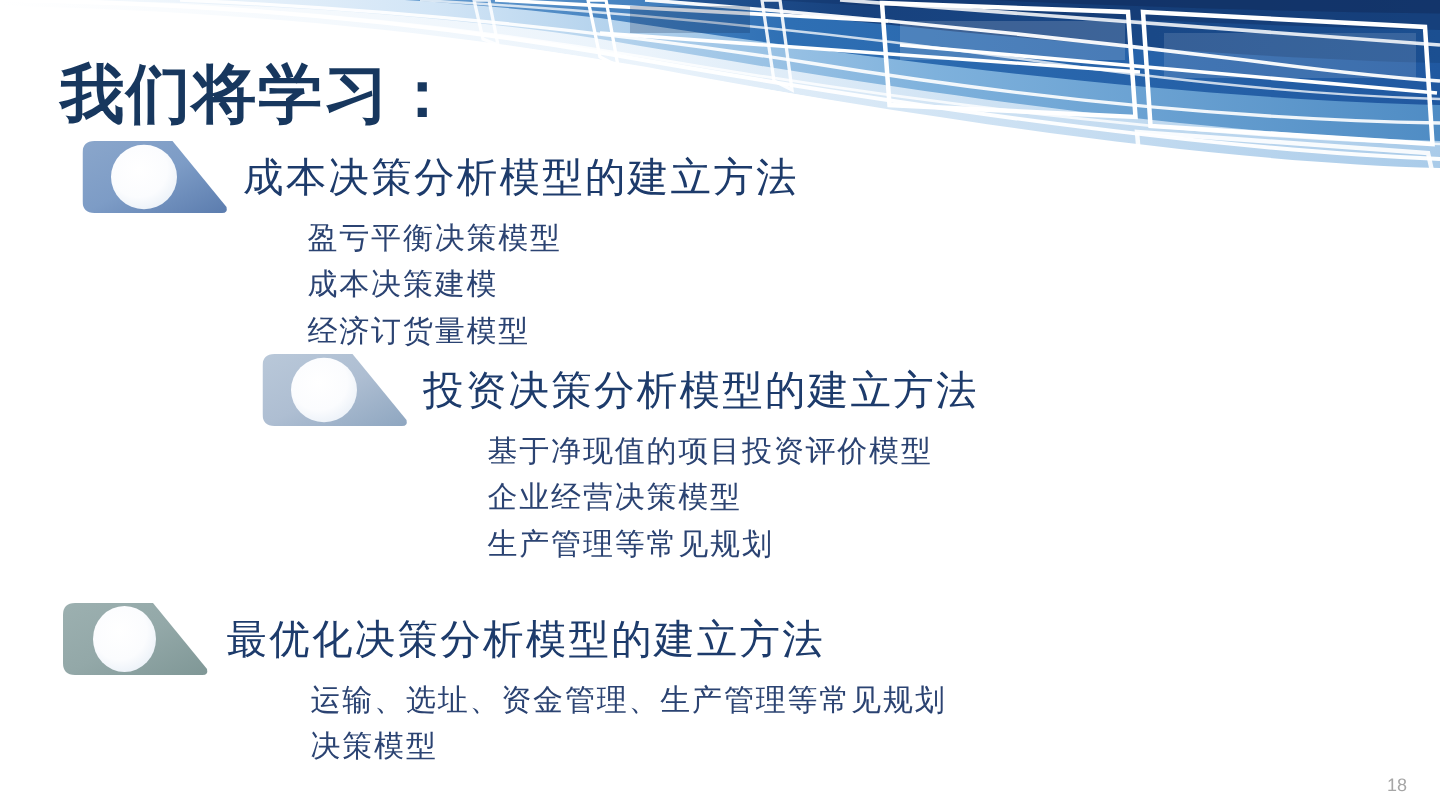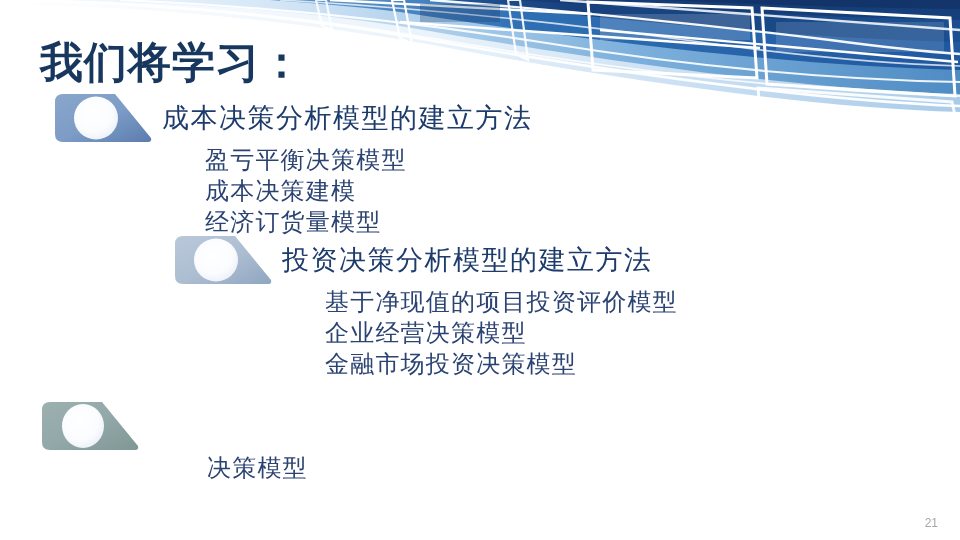--- a/index.html
+++ b/index.html
@@ -60,21 +60,21 @@
     letter-spacing: 1.5px;
     font-family: "Liberation Serif", serif;
   }
 
   .sub-list {
     margin: 0;
     padding: 0;
     list-style: none;
   }
   .sub-item {
-    font-size: 24px;
+    font-size: 20px;
     color: #2b4372;
     white-space: nowrap;
     letter-spacing: 1.2px;
     line-height: 31px;
     font-family: Liberation Sans, sans-serif;
   }
 
   
   #group-0 { left: 55px;  top: 94px; }
   #group-0 .group-title { margin-left: 10px; }
@@ -235,21 +235,21 @@
           </defs>
           <path d="M8,0 H60 L96,44 Q97,48 93,48 H8 Q0,48 0,40 V8 Q0,0 8,0 Z" fill="url(#bg1)"></path>
           <ellipse cx="41" cy="24" rx="22" ry="21.5" fill="url(#bc1)"></ellipse>
         </svg>
       </span>
       <span class="group-title">投资决策分析模型的建立方法</span>
     </div>
     <ul class="sub-list">
       <li class="sub-item">基于净现值的项目投资评价模型</li>
       <li class="sub-item">企业经营决策模型</li>
-      <li class="sub-item">金融市场投资决策模型</li>
+      <li class="sub-item">生产管理等常见规划</li>
     </ul>
   </div>
 
   <div class="group" id="group-2">
     <div class="group-head">
       <span class="bullet-icon">
         <svg viewBox="0 0 97 48" width="97" height="48">
           <defs>
             <linearGradient id="bg2" x1="0" y1="0" x2="1" y2="1">
               <stop offset="0%" stop-color="#9cb0b0"></stop>
@@ -259,21 +259,23 @@
             <radialGradient id="bc2" cx="42%" cy="38%" r="62%">
               <stop offset="0%" stop-color="#ffffff"></stop>
               <stop offset="70%" stop-color="#fbfcfe"></stop>
               <stop offset="100%" stop-color="#eef3f9"></stop>
             </radialGradient>
           </defs>
           <path d="M8,0 H60 L96,44 Q97,48 93,48 H8 Q0,48 0,40 V8 Q0,0 8,0 Z" fill="url(#bg2)"></path>
           <ellipse cx="41" cy="24" rx="21" ry="22" fill="url(#bc2)"></ellipse>
         </svg>
       </span>
+      <span class="group-title">最优化决策分析模型的建立方法</span>
     </div>
     <ul class="sub-list">
+      <li class="sub-item">运输、选址、资金管理、生产管理等常见规划</li>
       <li class="sub-item">决策模型</li>
     </ul>
   </div>
 
-  <div id="page-number">21</div>
+  <div id="page-number">18</div>
 
 </div>
 
 </body></html>

